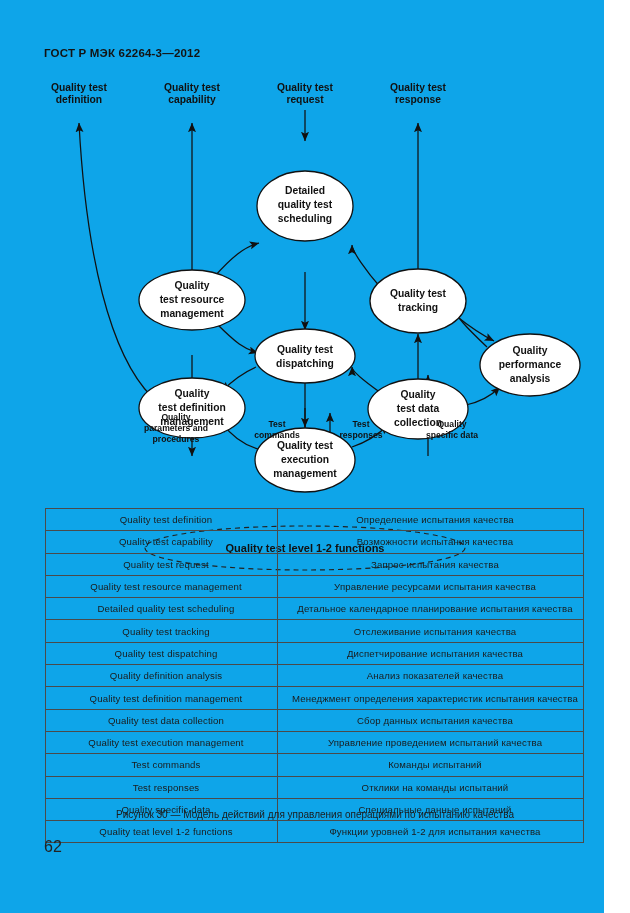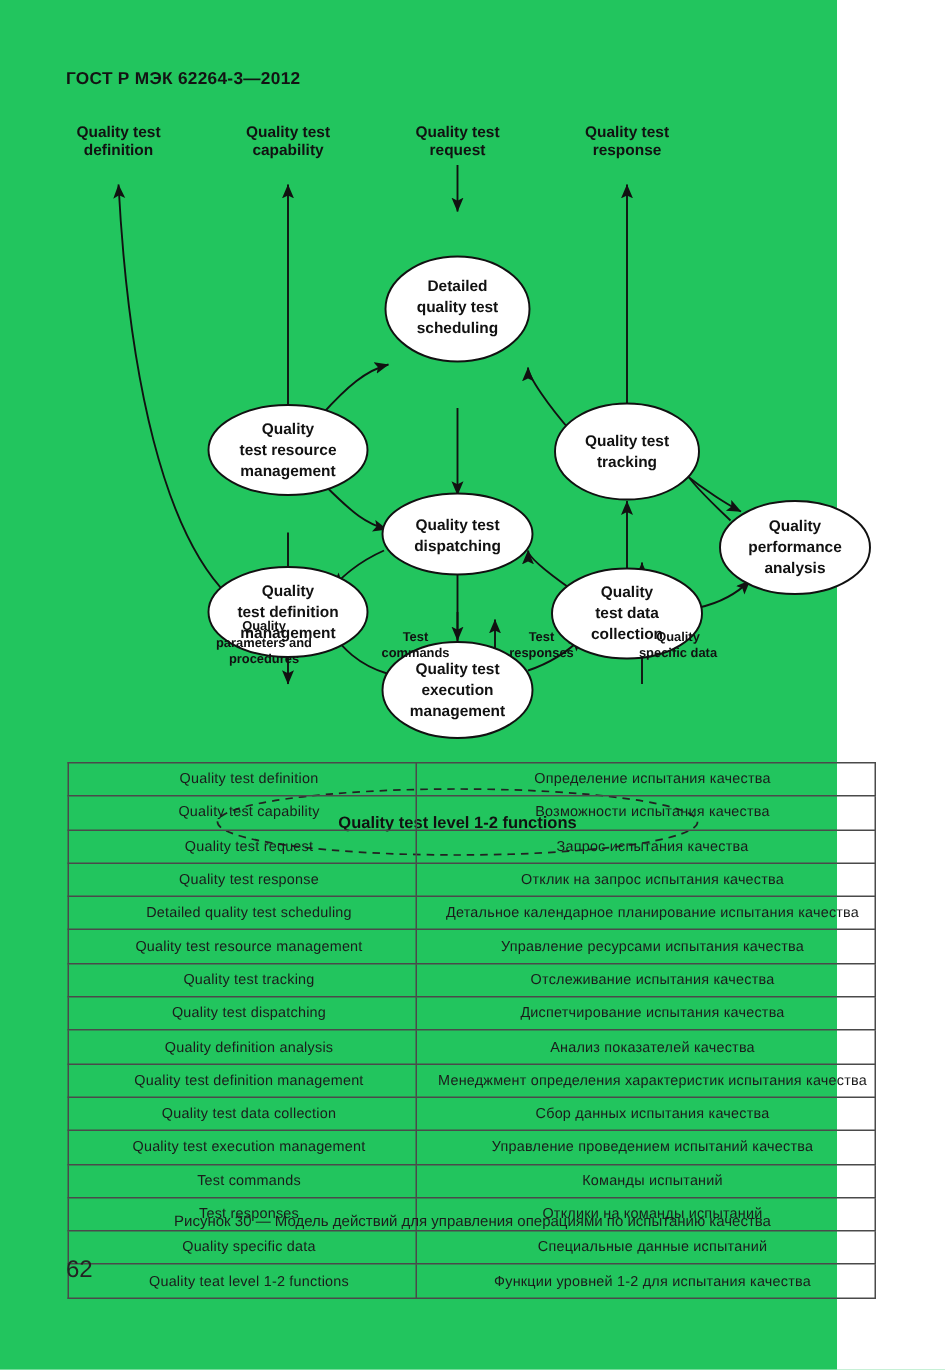--- a/index.html
+++ b/index.html
@@ -10,22 +10,22 @@
   body {
     width: 630px; height: 913px;
     position: relative;
     font-family: "Liberation Sans", sans-serif;
     color: #1a1a1a;
     overflow: hidden;
   }
   .page {
     position: absolute;
     left: 0; top: 0;
-    width: 558px; height: 913px;
-    background: #22c55e;
+    width: 604px; height: 913px;
+    background: #0ea5e9;
   }
   .std-header {
     position: absolute;
     left: 44px; top: 47px;
     font-size: 11.5px;
     font-weight: bold;
     letter-spacing: 0.2px;
     color: #131313;
   }
   
@@ -287,30 +287,26 @@
           </tr>
         <tr>
             <td class="en">Quality test capability</td>
             <td class="ru">Возможности испытания качества</td>
           </tr>
         <tr>
             <td class="en">Quality test request</td>
             <td class="ru">Запрос испытания качества</td>
           </tr>
         <tr>
-            <td class="en">Quality test response</td>
-            <td class="ru">Отклик на запрос испытания качества</td>
+            <td class="en">Quality test resource management</td>
+            <td class="ru">Управление ресурсами испытания качества</td>
           </tr>
         <tr>
             <td class="en">Detailed quality test scheduling</td>
             <td class="ru">Детальное календарное планирование испытания качества</td>
-          </tr>
-        <tr>
-            <td class="en">Quality test resource management</td>
-            <td class="ru">Управление ресурсами испытания качества</td>
           </tr>
         <tr>
             <td class="en">Quality test tracking</td>
             <td class="ru">Отслеживание испытания качества</td>
           </tr>
         <tr>
             <td class="en">Quality test dispatching</td>
             <td class="ru">Диспетчирование испытания качества</td>
           </tr>
         <tr>

